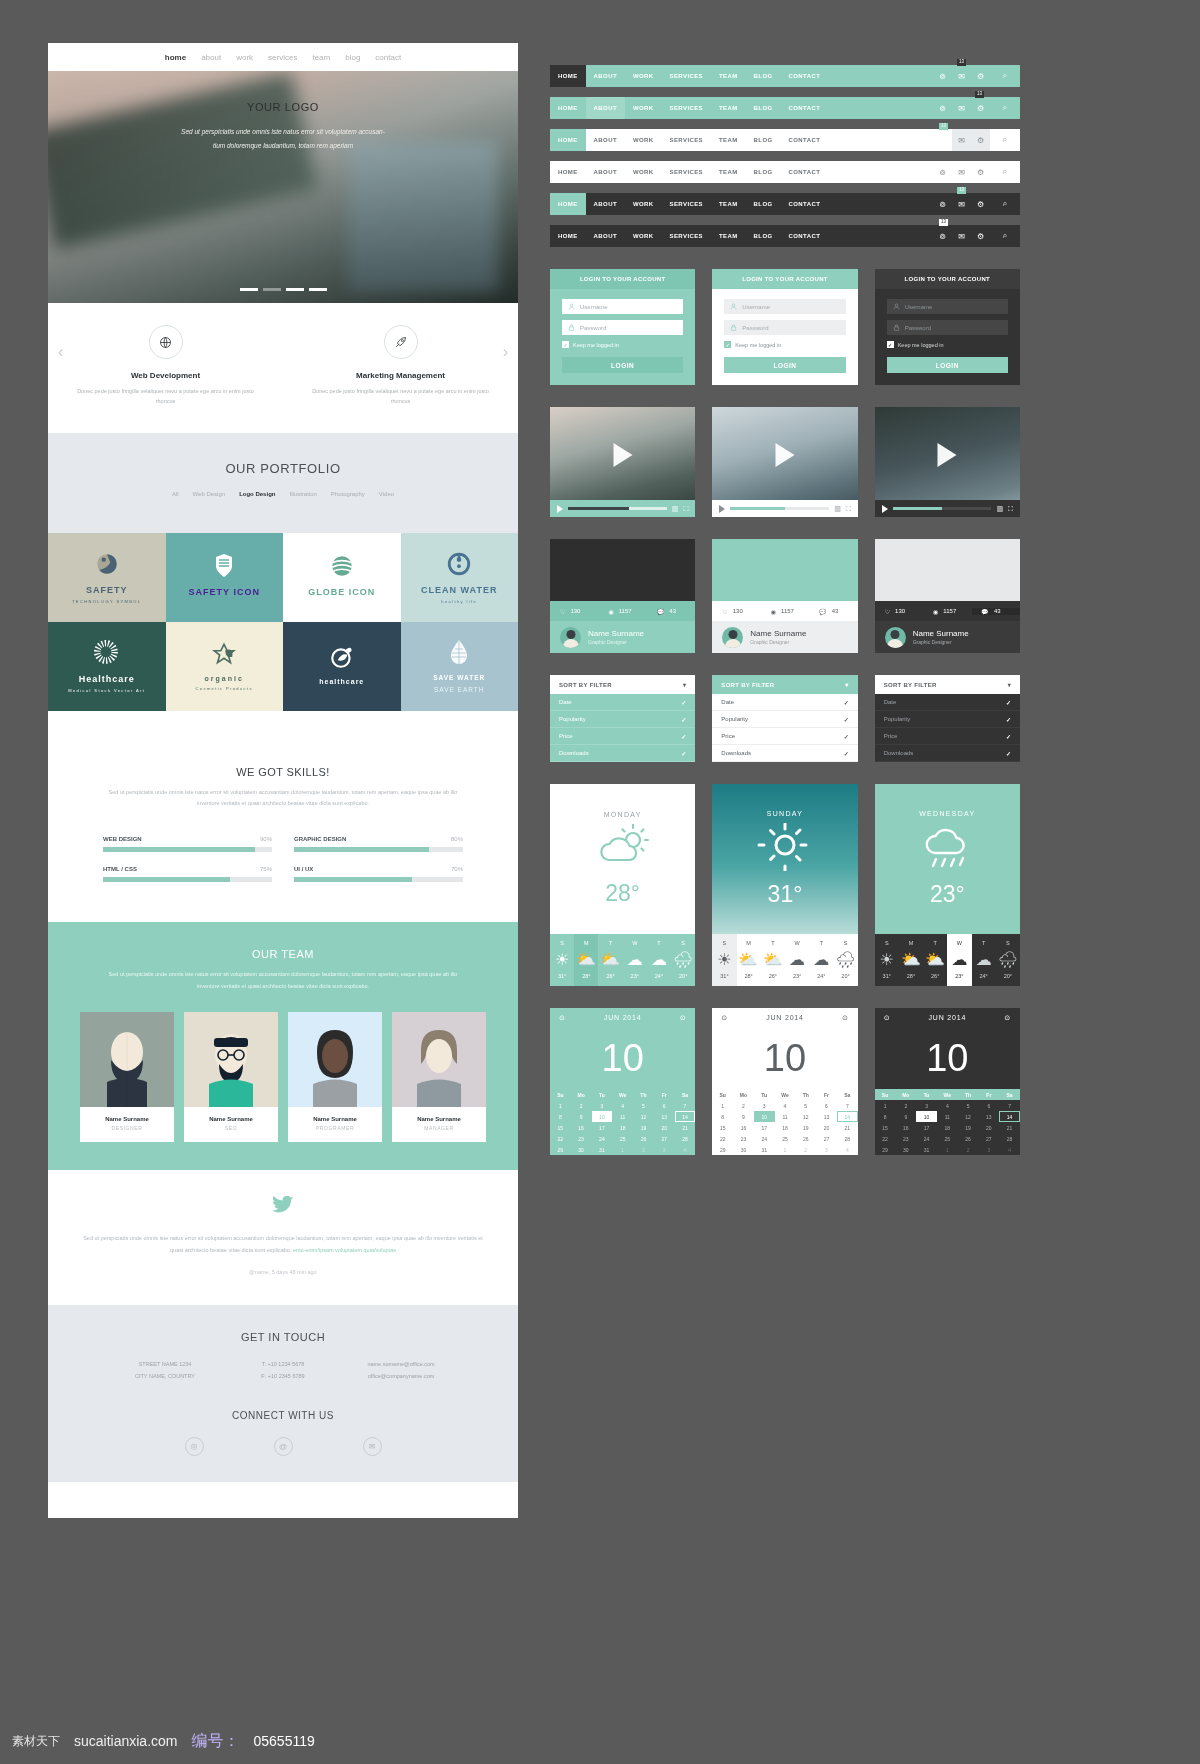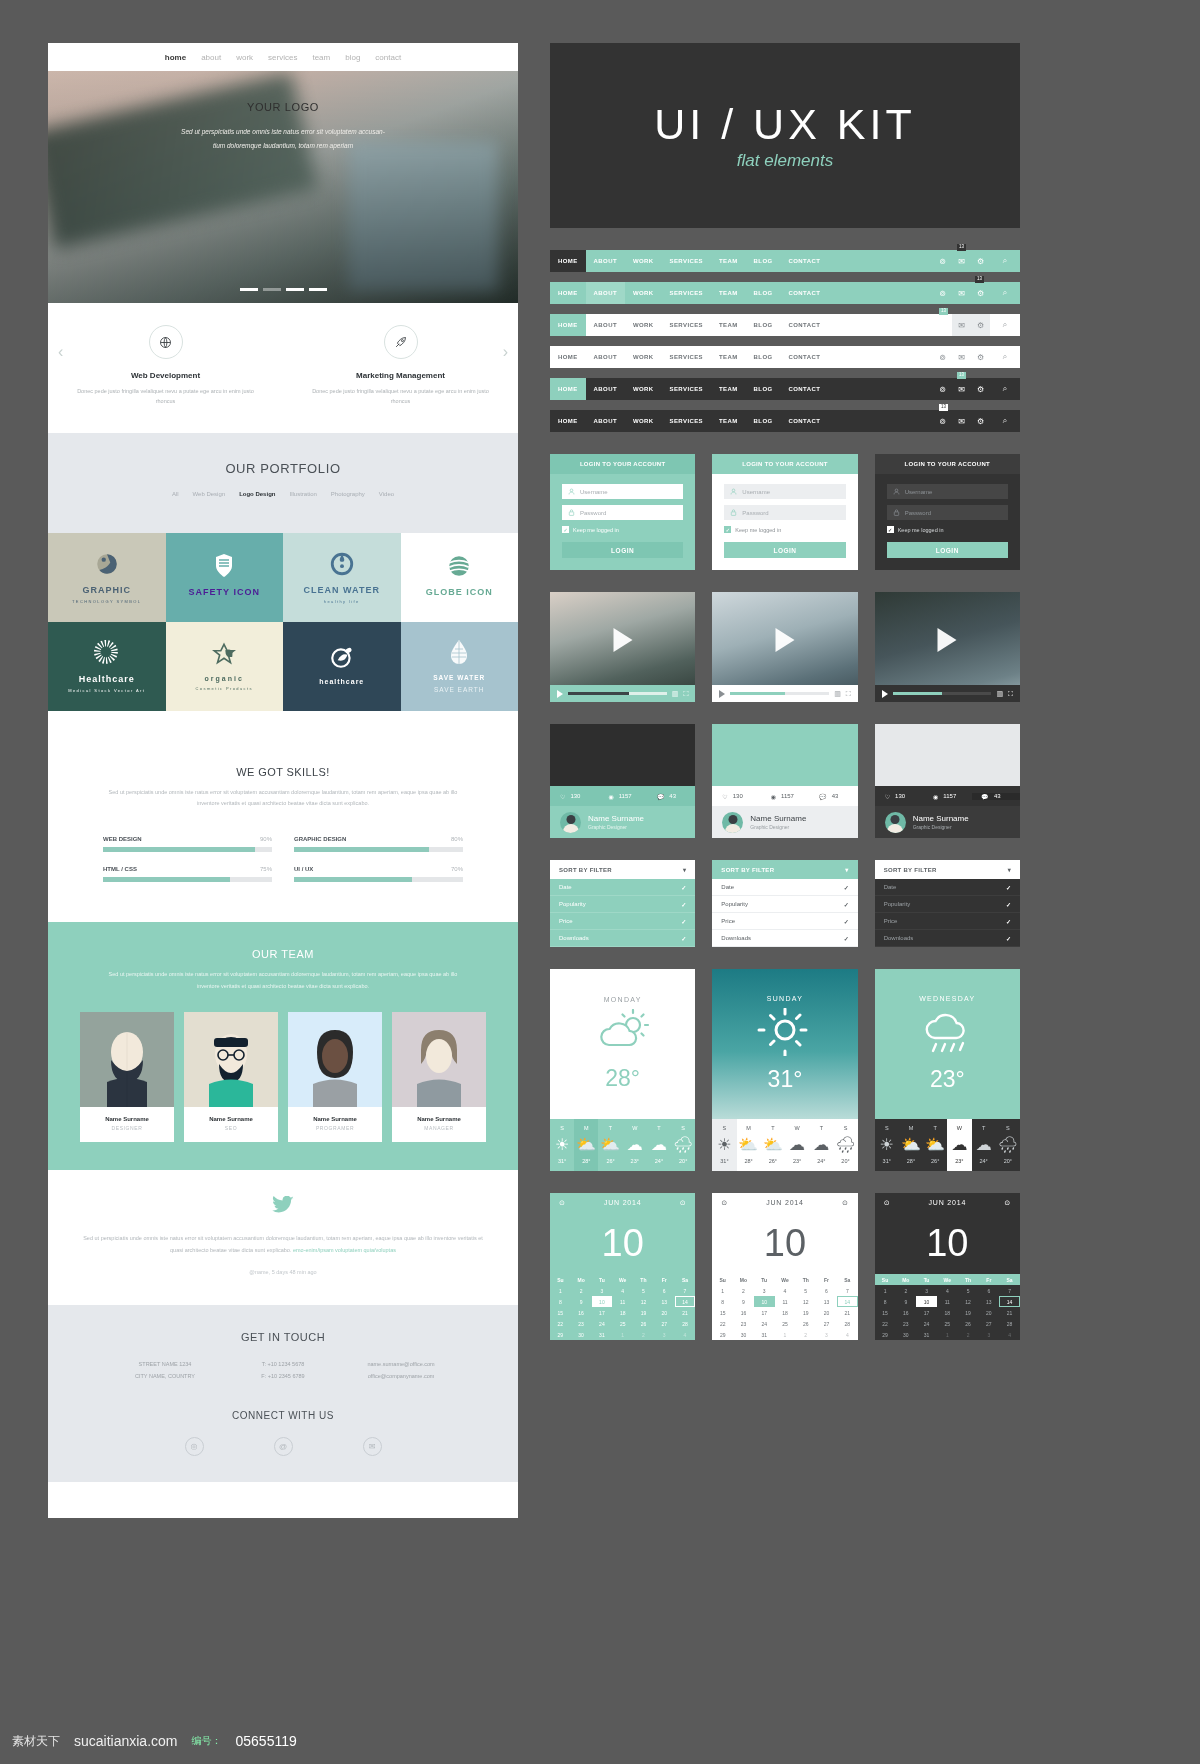--- a/index.html
+++ b/index.html
@@ -232,21 +232,21 @@
   .cal.v3 .cal-grid{background:#333;color:#a7acaf;}
   .cal.v3 .cal-grid div.hd{background:#8ed0bd;color:#fff;}
   .cal.v3 .cal-grid div.sel{background:#fff;color:#333;}
   .cal.v3 .cal-grid div.box{outline:1px solid #8ed0bd; outline-offset:-1px; color:#fff;}
 
   
   .wm { position:absolute; left:0; bottom:0; width:1200px; height:46px; background:#5a5a5a;
     display:flex; align-items:center; gap:14px; padding-left:12px; color:#c9c9c9; font-size:13px; }
   .wm .cn { color:#e4e4e4; font-size:12px; }
   .wm .site-url { color:#efefef; font-size:14px; }
-  .wm .num-label { color:#86efac; font-size:10px; }
+  .wm .num-label { color:#c4b5fd; font-size:16px; }
   .wm .num { color:#fff; font-size:14px; }
 </style>
 </head>
 <body>
 
 <div class="stage">
 
   <div class="site">
 
     <div class="site-nav">
@@ -314,53 +314,53 @@
 
     <div class="pf-grid">
       <div class="tile" style="background:#c9c8b8;color:#4b6274">
         <div>
           <svg width="26" height="26" viewBox="0 0 24 24">
               <circle cx="12" cy="12" r="9" fill="#a8a795"></circle>
           <path d="M12 3a9 9 0 0 1 0 18 9 9 0 0 1-7-3.5c4-1 8-3 10-7z" fill="#4b6274"></path>
           <circle cx="9" cy="8" r="2" fill="#4b6274"></circle>
             </svg>
         </div>
-        <div class="t1">GRAPHIC</div>
+        <div class="t1">SAFETY</div>
         <div class="t2">TECHNOLOGY SYMBOL</div>
       </div>
       <div class="tile" style="background:#67aeab;color:#4c1d95">
         <div>
           <svg width="22" height="26" viewBox="0 0 20 26">
               <path d="M10 1 L18 4 v9c0 6-8 11-8 11S2 19 2 13V4z" fill="#fff"></path>
           <path d="M5 7 L15 7 M5 10 L15 10 M5 13 L15 13" stroke="#67aeab" stroke-width="1.4"></path>
             </svg>
         </div>
         <div class="t1">SAFETY ICON</div>
+        <div class="t2"></div>
+      </div>
+      <div class="tile" style="background:#ffffff;color:#67aa94">
+        <div>
+          <svg width="26" height="26" viewBox="0 0 24 24">
+              <circle cx="12" cy="12" r="9" fill="#67aa94"></circle>
+          <path d="M3 9 Q12 5 21 9 M3 13 Q12 9 21 13 M3 17 Q12 13 21 17" stroke="#fff" stroke-width="1.6" fill="none"></path>
+            </svg>
+        </div>
+        <div class="t1">GLOBE ICON</div>
         <div class="t2"></div>
       </div>
       <div class="tile" style="background:#c5ddda;color:#497392">
         <div>
           <svg width="26" height="26" viewBox="0 0 24 24">
               <circle cx="12" cy="12" r="9" fill="none" stroke="#497392" stroke-width="2.6"></circle>
           <path d="M12 3 C9 8 9.5 10 12 10 C14.5 10 15 8 12 3z" fill="#497392"></path>
               <circle cx="12" cy="14" r="1.8" fill="#497392"></circle>
             </svg>
         </div>
         <div class="t1">CLEAN WATER</div>
         <div class="t2">healthy life</div>
-      </div>
-      <div class="tile" style="background:#ffffff;color:#67aa94">
-        <div>
-          <svg width="26" height="26" viewBox="0 0 24 24">
-              <circle cx="12" cy="12" r="9" fill="#67aa94"></circle>
-          <path d="M3 9 Q12 5 21 9 M3 13 Q12 9 21 13 M3 17 Q12 13 21 17" stroke="#fff" stroke-width="1.6" fill="none"></path>
-            </svg>
-        </div>
-        <div class="t1">GLOBE ICON</div>
-        <div class="t2"></div>
       </div>
 
       <div class="tile" style="background:#2f5a51;color:#ffffff">
         <div>
           <svg width="26" height="26" viewBox="0 0 24 24">
               <circle cx="11" cy="11" r="8" fill="none" stroke="#fff" stroke-width="6" stroke-dasharray="1.2 1.6"></circle>
             </svg>
         </div>
         <div class="t1">Healthcare</div>
         <div class="t2">Medical Stock Vector Art</div>
@@ -528,24 +528,20 @@
       <div class="socials">
         <div class="soc">◎</div>
         <div class="soc">@</div>
         <div class="soc">✉</div>
       </div>
     </div>
   </div>
 
   <div class="kit">
 
-    <div class="kit-header">
-      <h1>UI / UX KIT</h1>
-      <h2>flat elements</h2>
-    </div>
 
     <div class="navbars">
 
       <div class="nb teal">
         <div class="items">
           <span class="active">HOME</span>
           <span>ABOUT</span>
           <span>WORK</span>
           <span>SERVICES</span>
           <span>TEAM</span>

